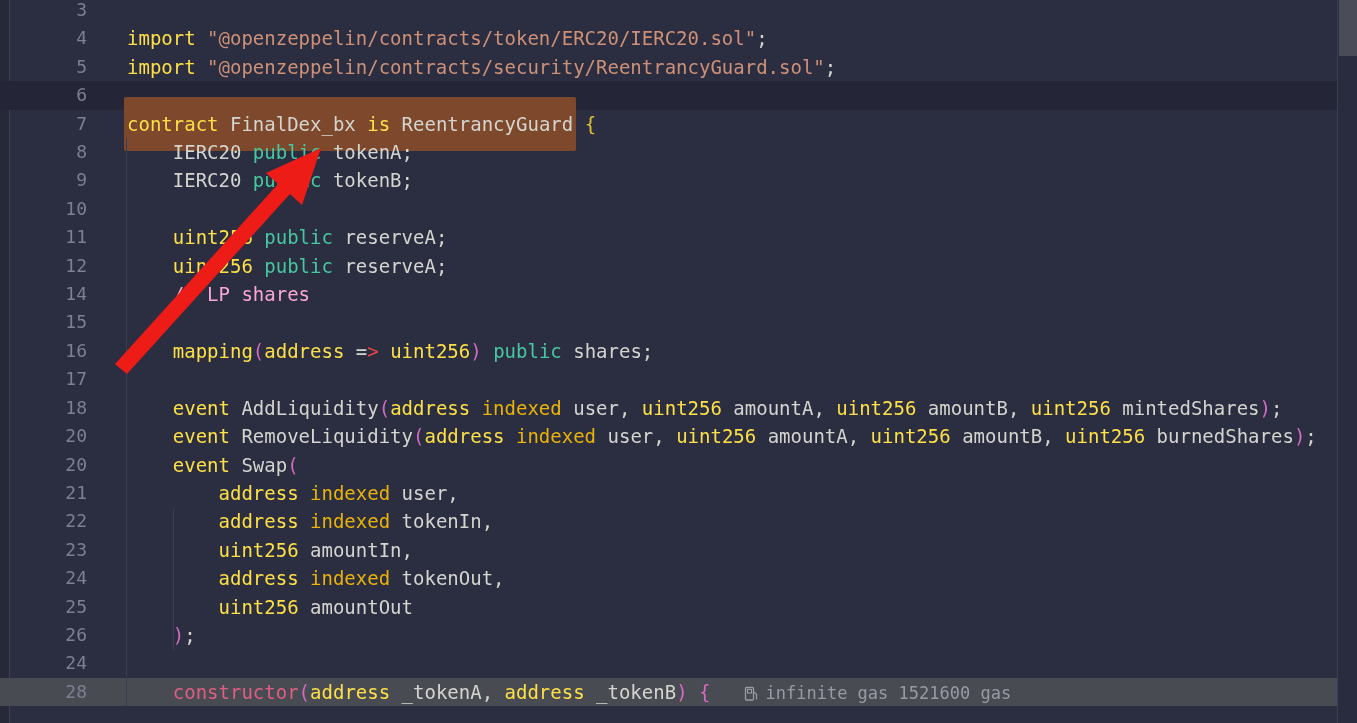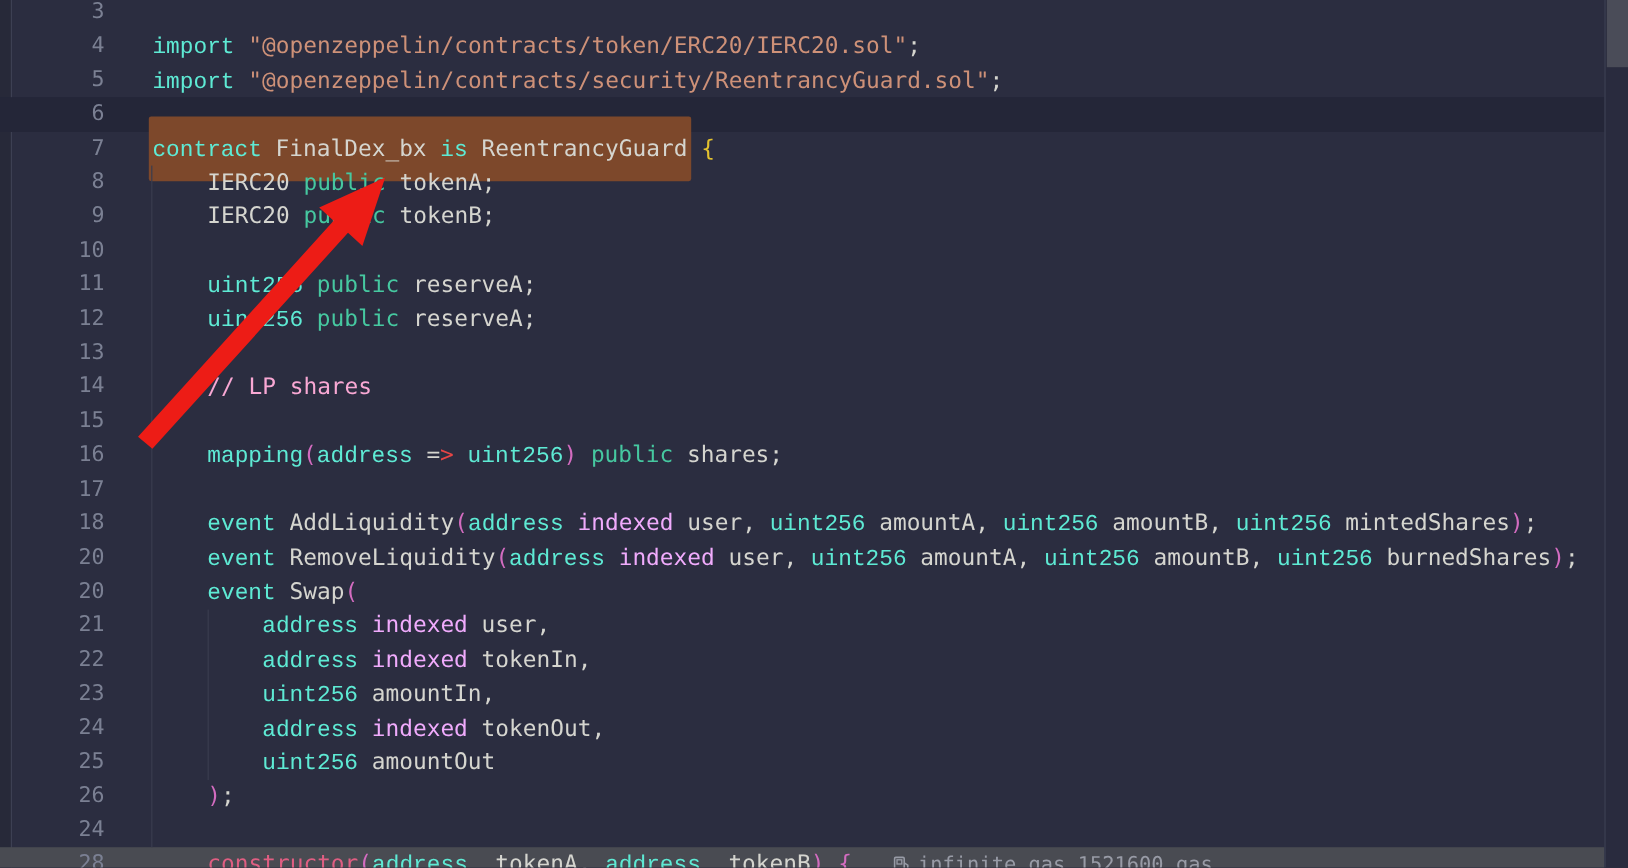--- a/index.html
+++ b/index.html
@@ -42,21 +42,21 @@
   .guide{position:absolute;width:1px;background:var(--guide);}
   .gas{display:inline-block;color:var(--gas-fg);font-size:17px;margin-left:34px;vertical-align:baseline;}
   .gas svg{vertical-align:-3px;margin-right:7px;}
   .scrollbar{
     position:absolute;right:0;top:0;width:20px;height:723px;
     background:var(--sb-track);border-left:1px solid var(--border);box-sizing:border-box;
   }
   .sb-thumb{position:absolute;left:1px;right:0;background:var(--sb-thumb);}
   .arrow-overlay{position:absolute;inset:0;pointer-events:none;z-index:50;}
 </style>
-<style>.tk-kw{color:#5eead4;font-family:Liberation Mono, monospace;}.tk-pub{color:#46c8a0;}.tk-idx{color:#f0abfc;}.tk-str{color:#ce9178;}.tk-com{color:#f9a8d4;}.tk-def{color:#d5d5cf;}.tk-bg{color:#e2c12e;}.tk-bp{color:#d36cc0;}.tk-red{color:#e64545;}.tk-ctor{color:#df5e82;}</style></head>
+<style>.tk-kw{color:#fde047;}.tk-pub{color:#46c8a0;}.tk-idx{color:#eab308;}.tk-str{color:#ce9178;}.tk-com{color:#f9a8d4;}.tk-def{color:#d5d5cf;}.tk-bg{color:#e2c12e;}.tk-bp{color:#d36cc0;}.tk-red{color:#e64545;}.tk-ctor{color:#df5e82;}</style></head>
 <body>
 
 <div class="editor">
   <div class="left-sliver"></div>
   <div class="rows">
       <div class="row">
         <span class="num">3</span>
         <span class="code"></span>
       </div>
       <div class="row">
@@ -87,24 +87,20 @@
         <span class="num">10</span>
         <span class="code"></span>
       </div>
       <div class="row">
         <span class="num">11</span>
         <span class="code"><span class="tk-def">    </span><span class="tk-kw">uint256</span><span class="tk-def"> </span><span class="tk-pub">public</span><span class="tk-def"> reserveA;</span></span>
       </div>
       <div class="row">
         <span class="num">12</span>
         <span class="code"><span class="tk-def">    </span><span class="tk-kw">uint256</span><span class="tk-def"> </span><span class="tk-pub">public</span><span class="tk-def"> reserveA;</span></span>
-      </div>
-      <div class="row">
-        <span class="num">13</span>
-        <span class="code"></span>
       </div>
       <div class="row">
         <span class="num">14</span>
         <span class="code"><span class="tk-def">    </span><span class="tk-com">// LP shares</span></span>
       </div>
       <div class="row">
         <span class="num">15</span>
       </div>
       <div class="row">
         <span class="num">16</span>

